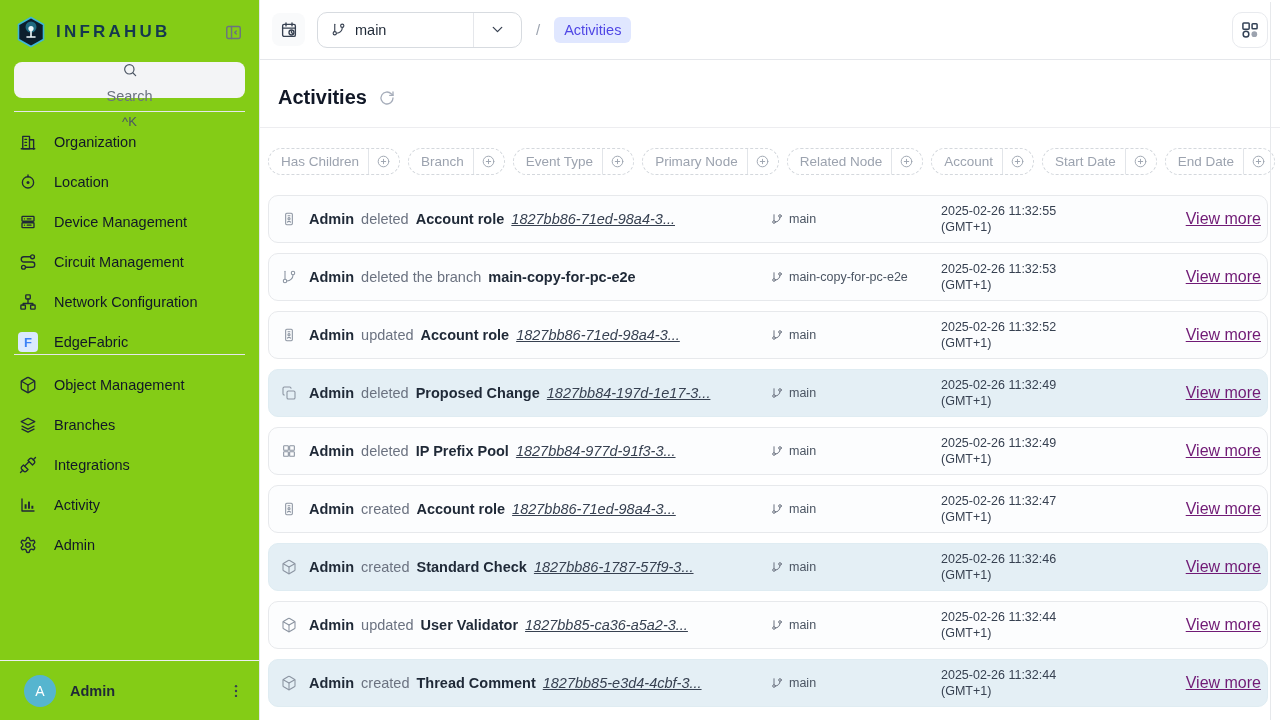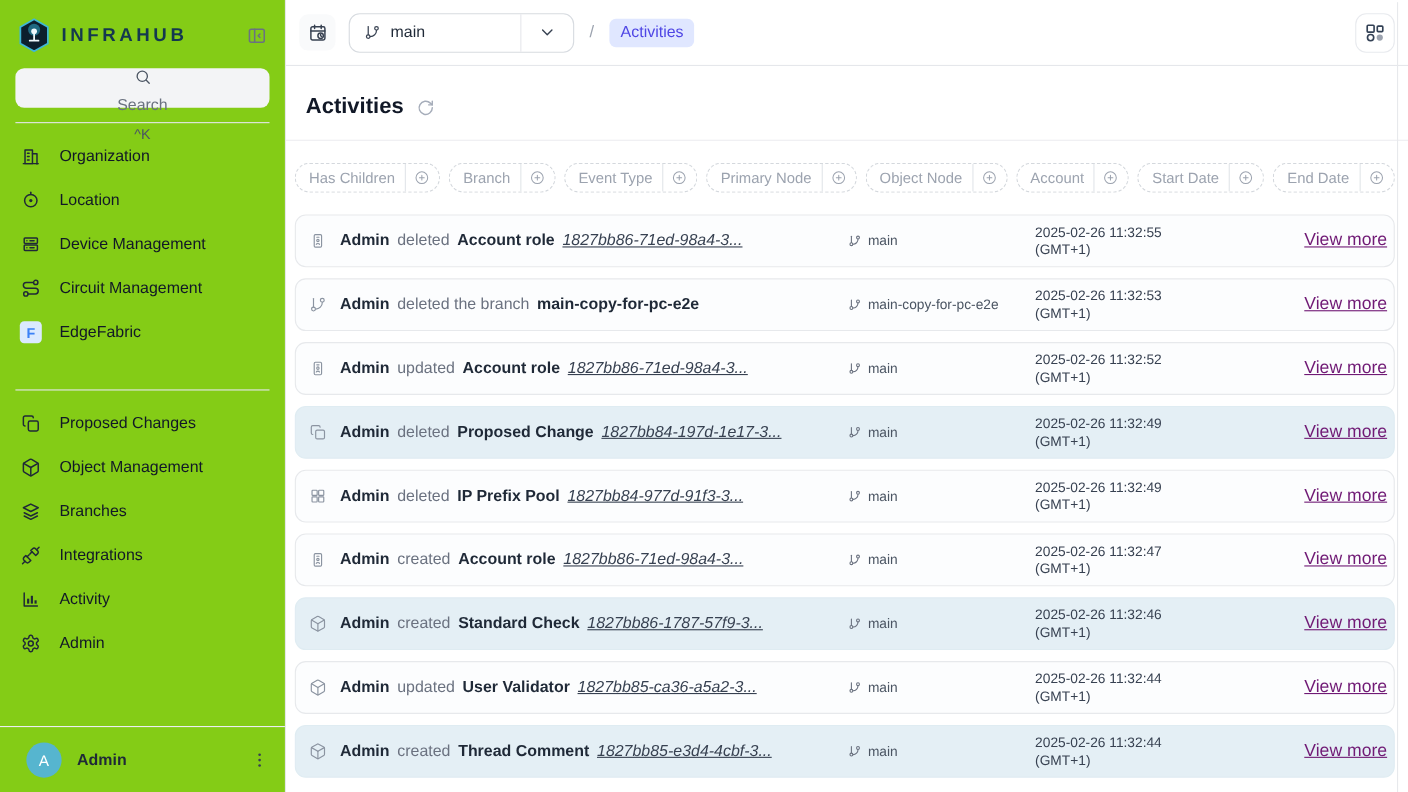--- a/index.html
+++ b/index.html
@@ -277,40 +277,40 @@
 
   <div class="nav-item">
     <span class="nav-ic">
           <svg class="ic" width="18" height="18">
             <use href="#i-route"></use>
           </svg>
         </span>
     <span class="nav-label">Circuit Management</span>
   </div>
 
+  <div class="nav-item">
+    <span class="nav-ic">
+          <svg class="ic" width="18" height="18">
+            <use href="#i-network"></use>
+          </svg>
+        </span>
+    <span class="nav-label">Network Configuration</span>
+  </div>
 
   <div class="nav-item">
     <span class="nav-ic">
           <span class="letter-badge">F</span>
         </span>
     <span class="nav-label">EdgeFabric</span>
   </div>
 </nav>
 
   <div class="sb-divider" style="margin-top:0"></div>
 
   <nav class="nav-sec">
-  <div class="nav-item">
-    <span class="nav-ic">
-          <svg class="ic" width="18" height="18">
-            <use href="#i-copy"></use>
-          </svg>
-        </span>
-    <span class="nav-label">Proposed Changes</span>
-  </div>
 
   <div class="nav-item">
     <span class="nav-ic">
           <svg class="ic" width="18" height="18">
             <use href="#i-cube"></use>
           </svg>
         </span>
     <span class="nav-label">Object Management</span>
   </div>
 
@@ -445,21 +445,21 @@
   <div class="chip">
     <span class="chip-label">Primary Node</span>
     <span class="chip-plus">
           <svg class="ic" width="15" height="15" style="stroke-width:1.5">
             <use href="#i-pluscircle"></use>
           </svg>
         </span>
   </div>
 
   <div class="chip">
-    <span class="chip-label">Object Node</span>
+    <span class="chip-label">Related Node</span>
     <span class="chip-plus">
           <svg class="ic" width="15" height="15" style="stroke-width:1.5">
             <use href="#i-pluscircle"></use>
           </svg>
         </span>
   </div>
 
   <div class="chip">
     <span class="chip-label">Account</span>
     <span class="chip-plus">

